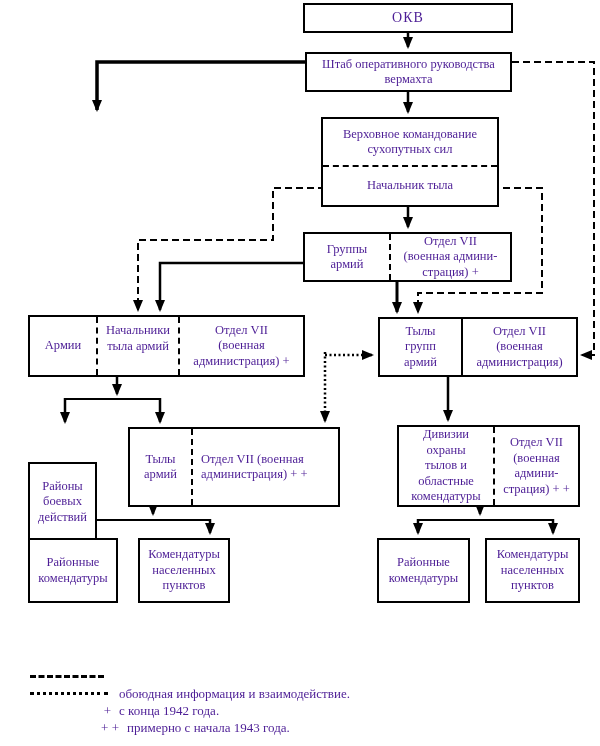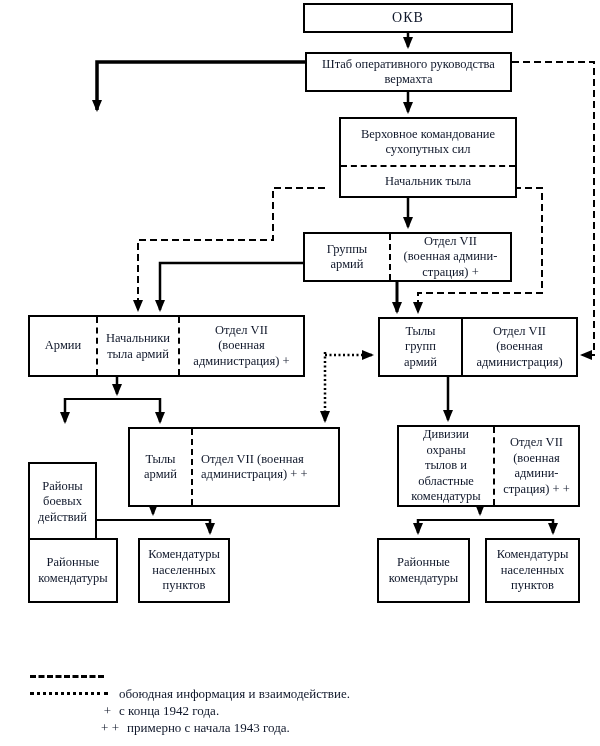--- a/index.html
+++ b/index.html
@@ -1,28 +1,28 @@
 <!DOCTYPE html>
 <html><head>
 <meta charset="utf-8">
 <style>
   html,body{margin:0;padding:0;background:#fff;}
   .canvas{position:relative;width:600px;height:746px;background:#ffffff;
-          font-family:"Liberation Serif","DejaVu Serif",serif;color:#0f172a;text-decoration:underline;}
+          font-family:"Liberation Serif","DejaVu Serif",serif;color:#4c1d95;text-decoration:underline;}
   .wires{position:absolute;left:0;top:0;}
   .box{position:absolute;box-sizing:border-box;border:2px solid #000;background:#fff;
        display:flex;align-items:center;justify-content:center;}
   .box.row{flex-direction:row;align-items:stretch;}
   .box.col{flex-direction:column;align-items:stretch;}
   .sec{display:flex;align-items:center;justify-content:center;box-sizing:border-box;}
   .dash-l{border-left:2px dashed #000;}
   .solid-l{border-left:2px solid #000;}
   .dash-b{border-bottom:2px dashed #000;}
   .lbl{white-space:pre-line;text-align:center;font-size:12.5px;line-height:1.24;}
-  .va-top{align-items:flex-start;padding-top:14px;}
+  .va-top{align-items:flex-start;padding-top:6px;}
   .ta-left .lbl{text-align:left;}
   .okv .lbl{font-size:14px;letter-spacing:1px;}
   .legend{position:absolute;left:30px;top:668px;font-size:13px;}
   .lrow{display:flex;align-items:center;height:17px;}
   .swatch{display:inline-block;width:74px;margin-right:15px;}
   .sw-solid{border-top:3px solid #000;}
   .sw-dashed{border-top:3px dashed #000;}
   .sw-dotted{border-top:3px dotted #000;width:78px;margin-right:11px;}
   .lmark{display:inline-block;text-align:right;margin-right:8px;}
   .m1{width:81px;}
@@ -73,21 +73,21 @@
   <div class="box okv" style="left:303px;top:3px;width:210px;height:30px;">
     <div class="lbl">ОКВ</div>
   </div>
 
   <div class="box" style="left:305px;top:52px;width:207px;height:40px;align-items:center;">
     <div class="lbl">Штаб оперативного руководства
 вермахта</div>
   </div>
 
 
-  <div class="box col" style="left:339px;top:117px;width:178px;height:81px;">
+  <div class="box col" style="left:321px;top:117px;width:178px;height:90px;">
     <div class="sec dash-b" style="height:48px;">
       <div class="lbl">Верховное командование
 сухопутных сил</div>
     </div>
     <div class="sec" style="flex:1;">
       <div class="lbl">Начальник тыла</div>
     </div>
   </div>
 
   <div class="box row" style="left:303px;top:232px;width:209px;height:50px;">

